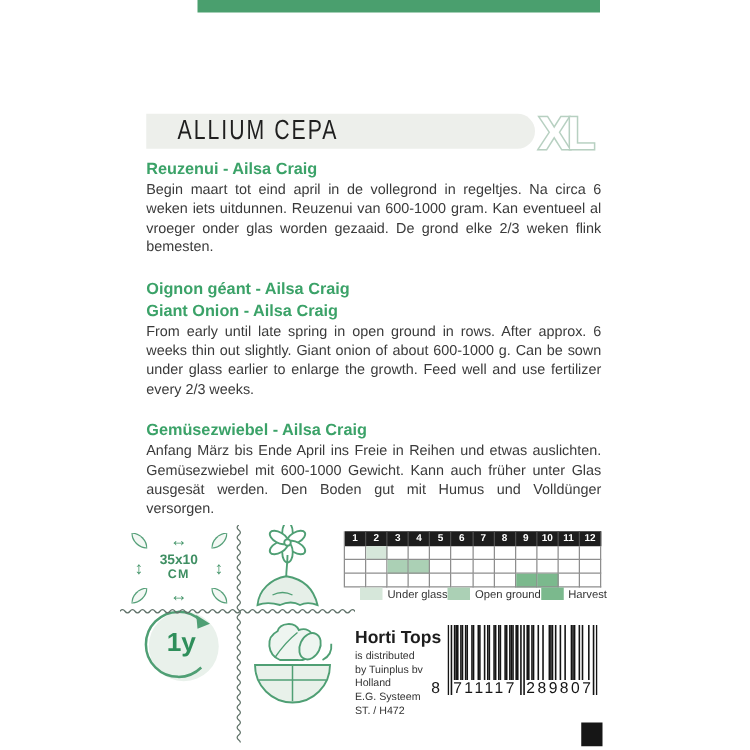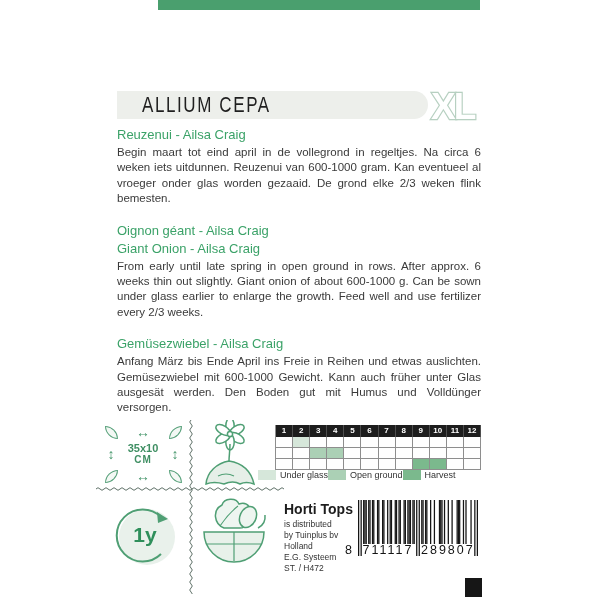--- a/index.html
+++ b/index.html
@@ -15,21 +15,21 @@
     background:#edefeb;border-radius:0 14px 14px 0;
     display:flex;align-items:center;padding-left:25px;box-sizing:border-box;
   }
   .title-text{
     font-size:17px;font-weight:500;color:#1f1f1f;letter-spacing:1.6px;
     transform:scaleY(1.3);transform-origin:left center;white-space:nowrap;
   }
   .xl-badge{position:absolute;left:429px;top:84px;width:52px;height:44px;}
   
   .sections{position:absolute;left:117px;top:127px;width:364px;}
-  .section-title{font-size:13px;font-weight:normal;color:#3ba268;margin:0 0 3px 0;}
+  .section-title{font-size:13px;font-weight:bold;color:#3ba268;margin:0 0 3px 0;}
   .section-body{
     font-size:11.5px;line-height:15.4px;color:#3a3a3a;margin:0 0 16px 0;
     text-align:justify;
   }
   .section:last-child .section-body{margin-bottom:0;}
   
   .spacing-icon{
     position:absolute;left:100px;top:421px;width:86px;height:66px;
     display:grid;grid-template-columns:22px 1fr 22px;grid-template-rows:22px 1fr 22px;
     align-items:center;justify-items:center;
@@ -37,38 +37,38 @@
   .leaf{
     width:13px;height:13px;border:1.6px solid #549f78;border-radius:0 100% 0 100%;
     background:#f3f8f4;box-sizing:border-box;
   }
   .leaf.r90{transform:rotate(90deg);}
   .arrow-glyph{color:#47976c;font-size:14px;font-weight:bold;line-height:1;}
   .spacing-center{text-align:center;color:#3f8f63;font-weight:bold;line-height:1.05;}
   .spacing-center .val{font-size:11px;display:block;}
   .spacing-center .unit{font-size:10px;display:block;letter-spacing:1px;}
   .flower-icon{position:absolute;left:198px;top:420px;}
-  .cycle-icon{position:absolute;left:110px;top:500px;width:70px;height:70px;}
+  .cycle-icon{position:absolute;left:110px;top:480px;width:70px;height:70px;}
   .cycle-label{
     position:absolute;left:0;top:0;width:70px;height:70px;display:flex;
     align-items:center;justify-content:center;font-size:21px;font-weight:bold;color:#2f8f5b;
   }
   .bowl-icon{position:absolute;left:198px;top:496px;}
   .divider{position:absolute;}
   
   .calendar{position:absolute;left:275px;top:425px;width:206px;border-left:1px solid #8e8e8e;box-sizing:border-box;}
   .cal-header-row{display:grid;grid-template-columns:repeat(12,1fr);background:#1d1d1d;height:12px;}
   .cal-head-cell{
     color:#fff;font-size:8px;font-weight:bold;text-align:center;line-height:12px;
     border-right:1px solid #4d4d4d;overflow:hidden;
   }
   .cal-row{display:grid;grid-template-columns:repeat(12,1fr);height:11px;}
   .cal-cell{border-right:1px solid #8e8e8e;border-bottom:1px solid #8e8e8e;}
   .legend{
-    position:absolute;left:258px;top:470px;width:208px;display:flex;align-items:center;
+    position:absolute;left:288px;top:470px;width:208px;display:flex;align-items:center;
     font-size:9px;color:#333;
   }
   .legend-item{display:flex;align-items:center;}
   .swatch{width:18px;height:10px;margin-right:4px;flex:none;}
   
   .distributor{position:absolute;left:284px;top:501px;width:70px;}
   .dist-name{font-size:14px;font-weight:bold;color:#1d1d1d;margin:0 0 2px 0;}
   .dist-line{font-size:8.5px;line-height:11px;color:#333;}
   
   .barcode{position:absolute;left:345px;top:500px;width:136px;height:60px;}

